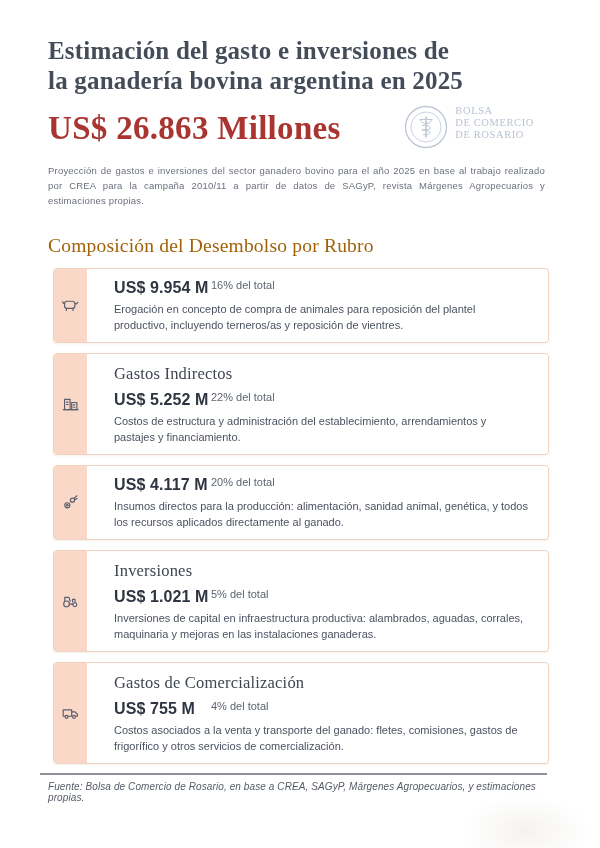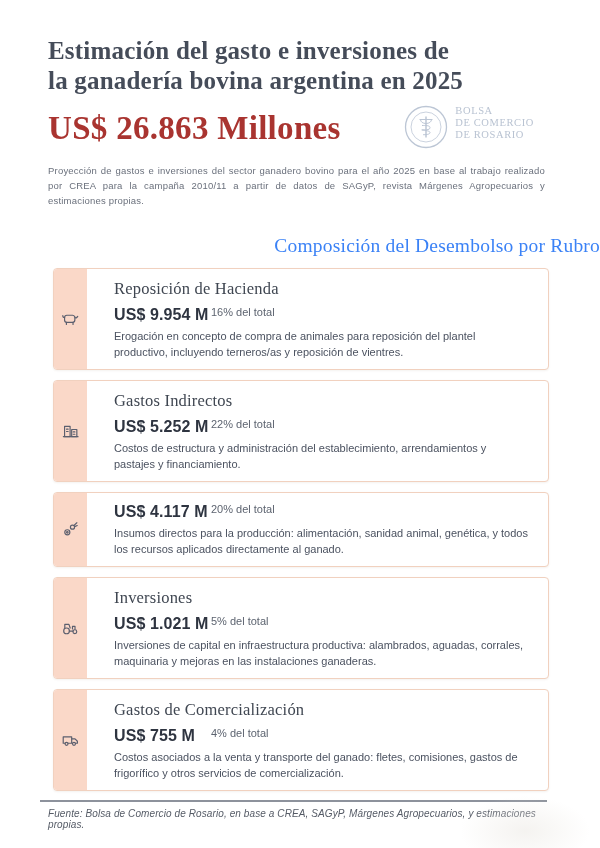--- a/index.html
+++ b/index.html
@@ -62,23 +62,22 @@
     letter-spacing: 0.2px;
     color: #6a707c;
     text-align: justify;
   }
   
   .section-heading {
     margin: 27px 0 0 48px;
     font-family: "Liberation Serif", "DejaVu Serif", serif;
     font-weight: 400;
     font-size: 19.5px;
-    color: #3b82f6;
+    color: #a16207;
     letter-spacing: 0.2px;
-    text-align: right;
   }
   .cards {
     margin: 11px 0 0 53px;
     width: 496px;
     display: flex;
     flex-direction: column;
     gap: 10px;
   }
   .card {
     display: flex;
@@ -198,21 +197,20 @@
         <span>
           <svg width="19" height="19" viewBox="0 0 24 24" fill="none" stroke="currentColor" stroke-width="1.5" stroke-linecap="round" stroke-linejoin="round">
             <path d="M4.5 9.5c-1.6 0-2.4-1-2.2-2.4"></path>
             <path d="M4.5 9.5c0-1.6 1.3-2.9 2.9-2.9h7.2c1.1 0 2.1.6 2.6 1.6l.7 1.4c.3.6 1.1.7 1.6.2l1.6-1.6"></path>
             <path d="M4.5 9.5v3.2c0 1.6 1.3 2.9 2.9 2.9h7.2c1.6 0 2.9-1.3 2.9-2.9v-3.4"></path>
             <path d="M6.8 15.6v2.6 M15.2 15.6v2.6"></path>
           </svg>
         </span>
       </div>
       <div class="card-body">
-        <div class="card-title">Reposición de Hacienda</div>
         <div class="card-metrics">
           <span class="card-amount">US$ 9.954 M</span>
           <span class="card-share">16% del total</span>
         </div>
         <p class="card-desc">Erogación en concepto de compra de animales para reposición del plantel productivo, incluyendo terneros/as y reposición de vientres.</p>
       </div>
     </div>
 
     <div class="card">
       <div class="card-strip">

